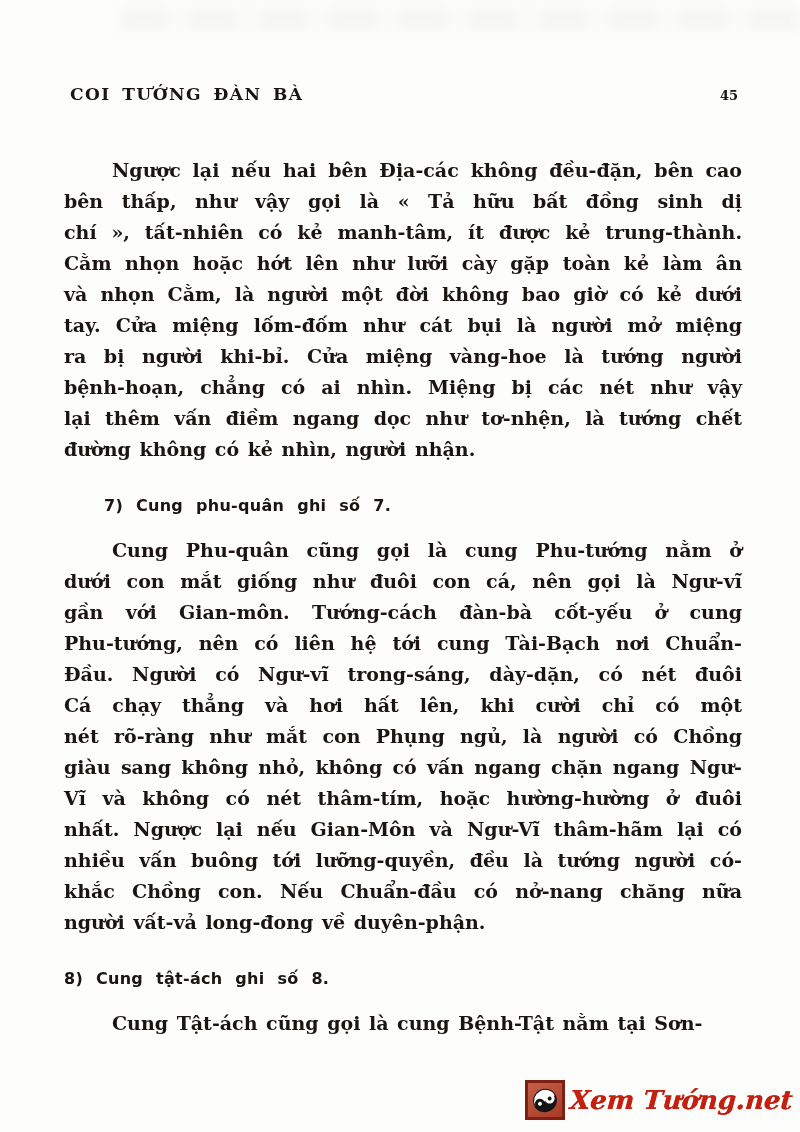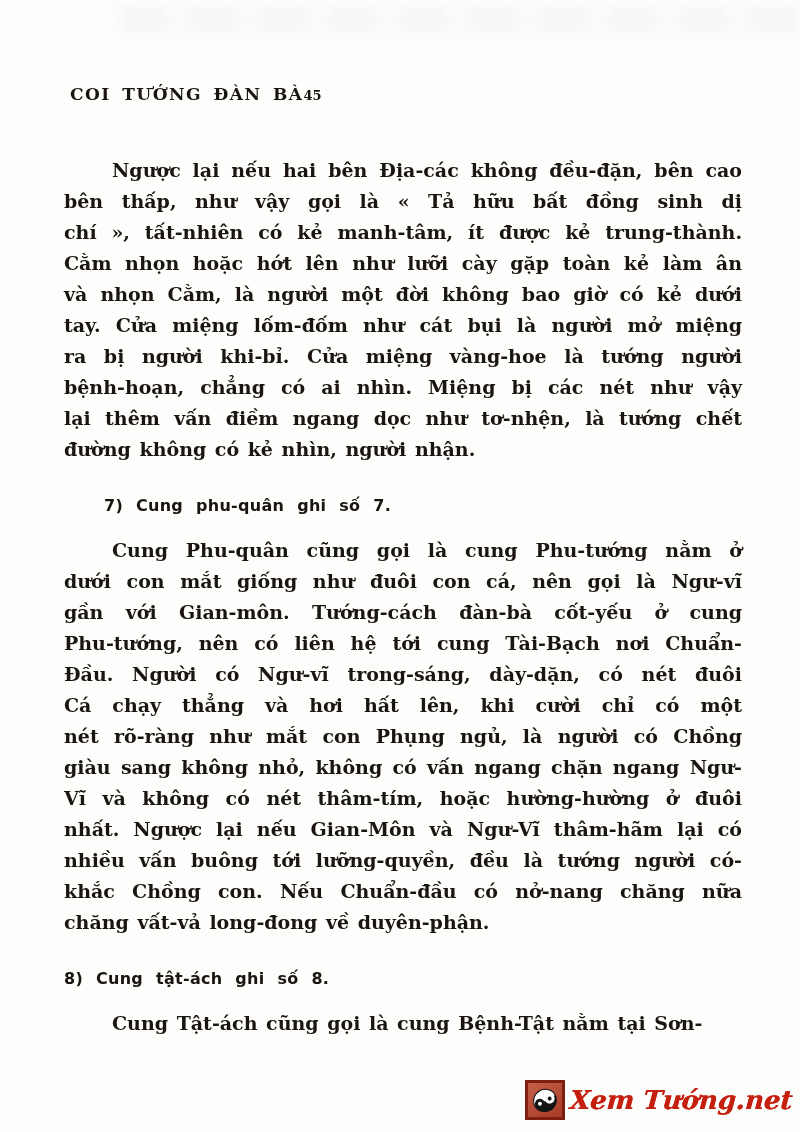--- a/index.html
+++ b/index.html
@@ -15,21 +15,21 @@
   
   .top-smudge {
     position: absolute; top: 5px; left: 120px; right: 0; height: 28px;
     background: repeating-linear-gradient(90deg, #efefef 0 46px, #f8f8f8 46px 70px);
     opacity: 0.45;
     filter: blur(5px);
   }
 
   .header {
     position: absolute; top: 84px; left: 70px; right: 62px;
-    display: flex; align-items: baseline;
+    display: flex; justify-content: space-between; align-items: baseline;
   }
   .running-title {
     font-size: 17px; font-weight: 700; letter-spacing: 1.5px;
     word-spacing: 4px;
   }
   .page-number { font-size: 13px; font-weight: 700; }
 
   .content {
     position: absolute; top: 155px; left: 64px; right: 58px;
   }
@@ -124,21 +124,21 @@
       <div class="line">gần với Gian-môn. Tướng-cách đàn-bà cốt-yếu ở cung</div>
       <div class="line">Phu-tướng, nên có liên hệ tới cung Tài-Bạch nơi Chuẩn-</div>
       <div class="line">Đầu. Người có Ngư-vĩ trong-sáng, dày-dặn, có nét đuôi</div>
       <div class="line">Cá chạy thẳng và hơi hất lên, khi cười chỉ có một</div>
       <div class="line">nét rõ-ràng như mắt con Phụng ngủ, là người có Chồng</div>
       <div class="line">giàu sang không nhỏ, không có vấn ngang chặn ngang Ngư-</div>
       <div class="line">Vĩ và không có nét thâm-tím, hoặc hường-hường ở đuôi</div>
       <div class="line">nhất. Ngược lại nếu Gian-Môn và Ngư-Vĩ thâm-hãm lại có</div>
       <div class="line">nhiều vấn buông tới lưỡng-quyền, đều là tướng người có-</div>
       <div class="line">khắc Chồng con. Nếu Chuẩn-đầu có nở-nang chăng nữa</div>
-      <div class="line last-line">chăng vất-vả long-đong về duyên-phận.</div>
+      <div class="line last-line">người vất-vả long-đong về duyên-phận.</div>
     </div>
     <div class="section-heading">8) Cung tật-ách ghi số 8.</div>
     <div class="paragraph">
       <div class="line first-line last-line">Cung Tật-ách cũng gọi là cung Bệnh-Tật nằm tại Sơn-</div>
     </div>
   </div>
 
 <div class="watermark">
   <span class="wm-badge">
     <span class="yinyang"></span>

